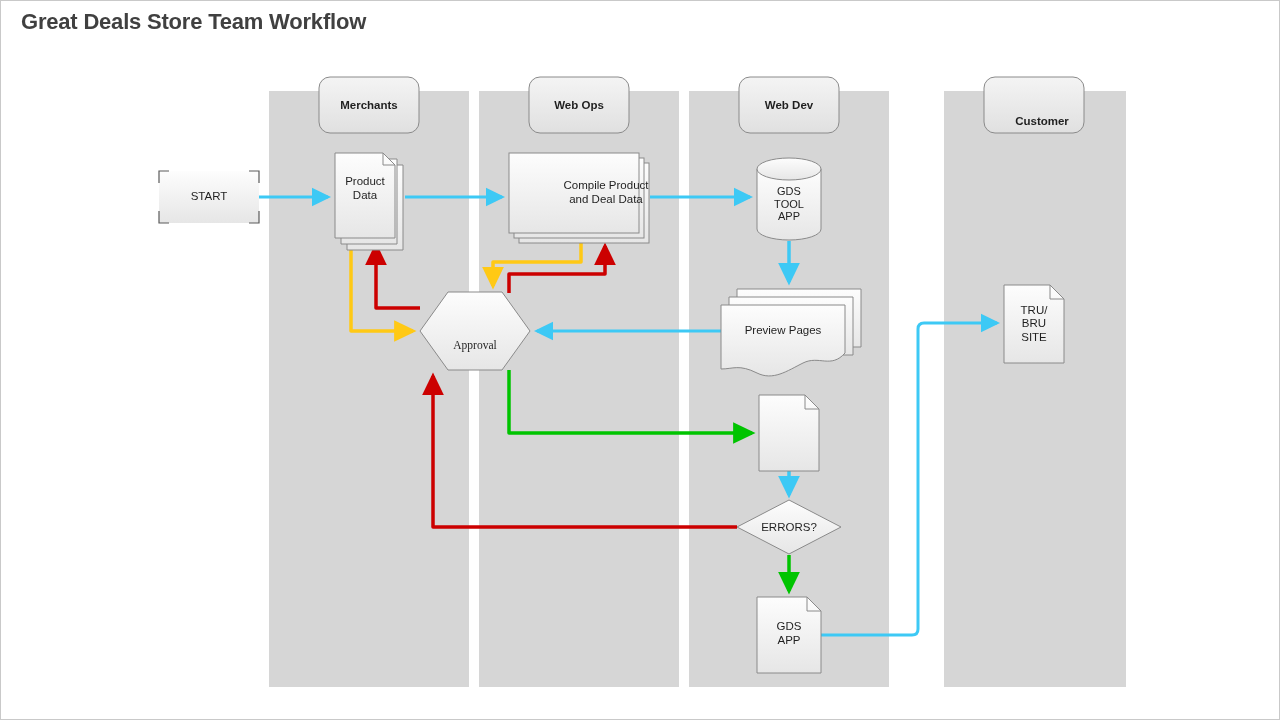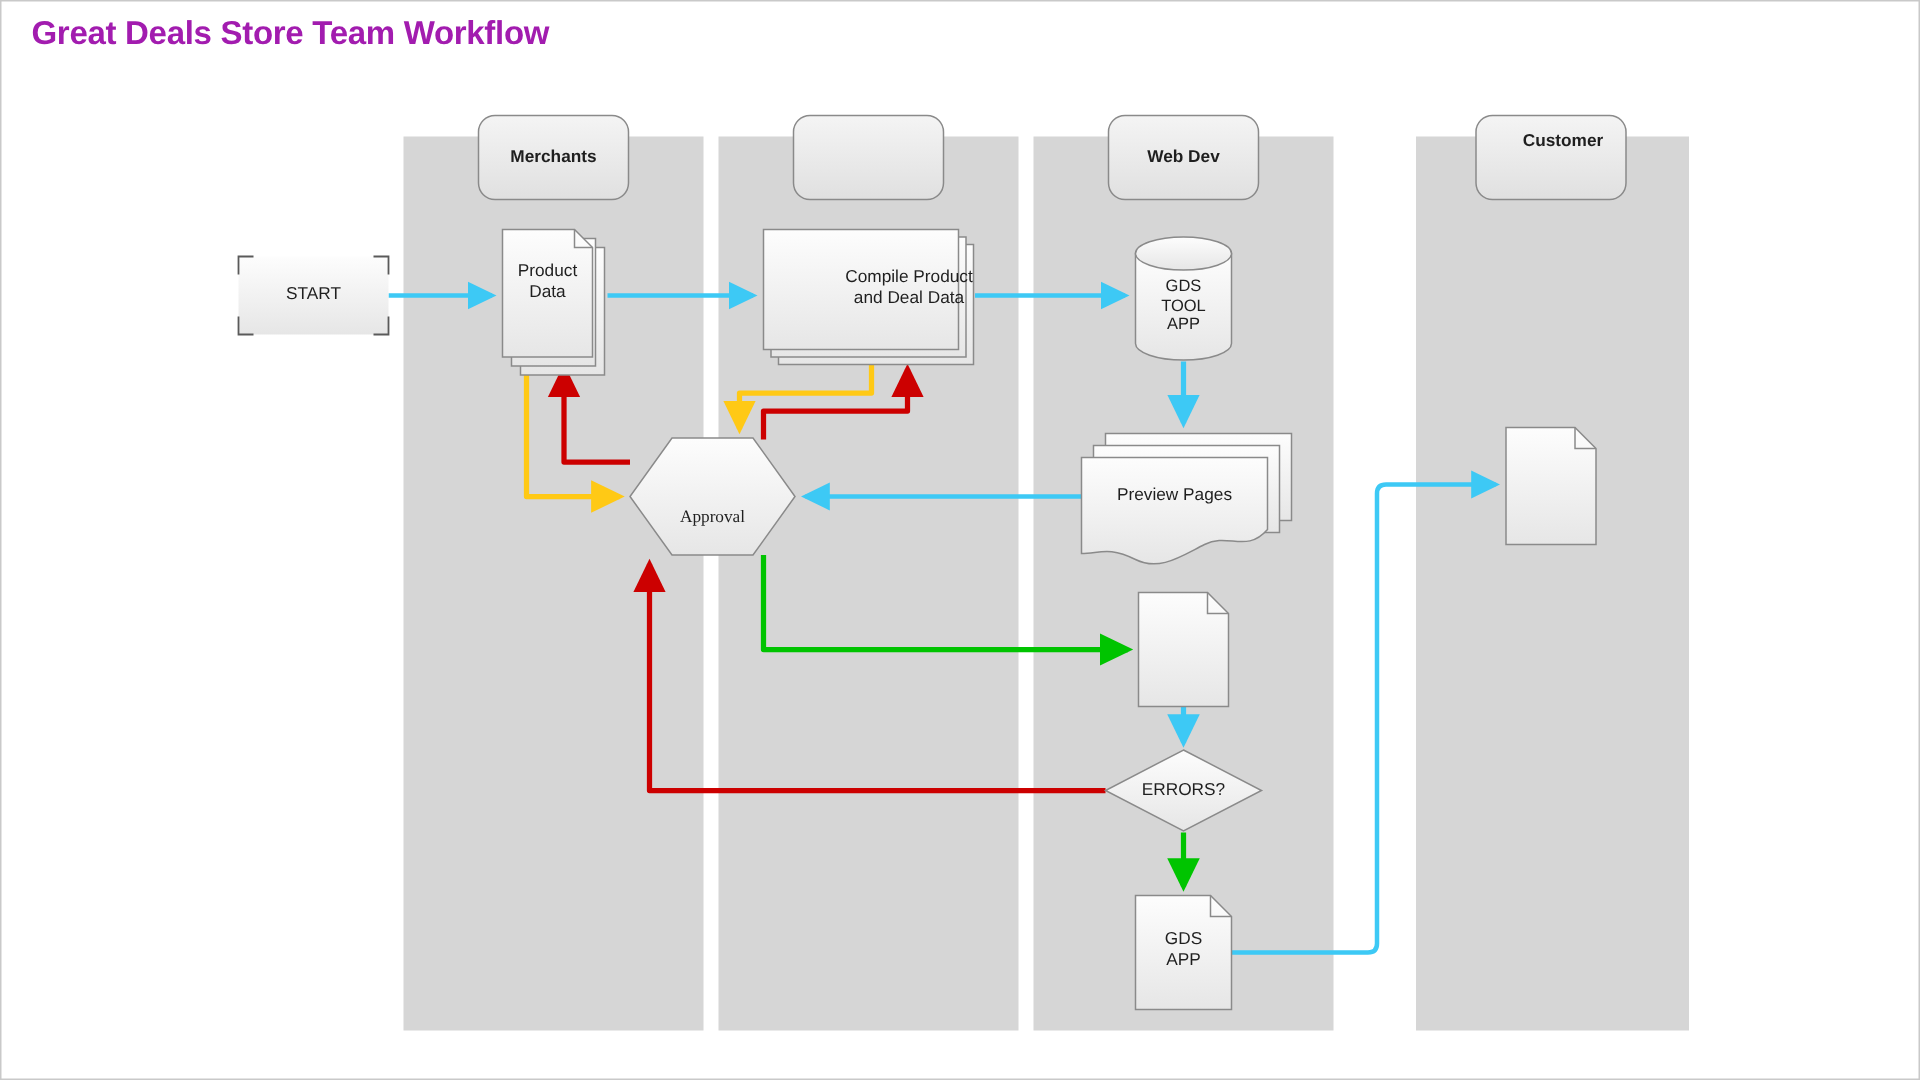--- a/index.html
+++ b/index.html
@@ -2,21 +2,21 @@
 <html><head>
 <meta charset="utf-8">
 <title>Great Deals Store Team Workflow</title>
 <style>
   html,body{margin:0;padding:0;background:#ffffff;}
   body{width:1280px;height:720px;overflow:hidden;
        font-family:"Liberation Sans","DejaVu Sans",sans-serif;}
   #page{position:relative;width:1280px;height:720px;background:#fff;
         border:1px solid #c9c9c9;box-sizing:border-box;}
   #title{position:absolute;left:20px;top:8px;font-size:22px;font-weight:bold;
-         color:#a21caf;letter-spacing:-0.2px;white-space:nowrap;}
+         color:#404040;letter-spacing:-0.2px;white-space:nowrap;}
   #canvas{position:absolute;left:0;top:0;width:1280px;height:720px;}
   .lane-label{position:absolute;display:flex;align-items:center;justify-content:center;
               font-size:11.5px;font-weight:bold;color:#1f1f1f;box-sizing:border-box;}
   .node-label{position:absolute;display:flex;align-items:center;justify-content:center;
               text-align:center;font-size:11.5px;color:#1f1f1f;line-height:1.18;
               box-sizing:border-box;pointer-events:none;}
   .node-label.sm{font-size:11px;}
 </style>
 </head>
 <body>
@@ -148,25 +148,27 @@
       <g>
         <rect x="318" y="76" width="100" height="56" rx="11" ry="11" fill="url(#gTab)" stroke="#8a8a8a" stroke-width="1"></rect>
         <rect x="528" y="76" width="100" height="56" rx="11" ry="11" fill="url(#gTab)" stroke="#8a8a8a" stroke-width="1"></rect>
         <rect x="738" y="76" width="100" height="56" rx="11" ry="11" fill="url(#gTab)" stroke="#8a8a8a" stroke-width="1"></rect>
         <rect x="983" y="76" width="100" height="56" rx="11" ry="11" fill="url(#gTab)" stroke="#8a8a8a" stroke-width="1"></rect>
       </g>
     </g>
   </svg>
 
   <div class="lane-label" style="left:318px;top:76px;width:100px;height:56px;">Merchants</div>
+  <div class="lane-label" style="left:528px;top:76px;width:100px;height:56px;">Web Ops</div>
   <div class="lane-label" style="left:738px;top:76px;width:100px;height:56px;">Web Dev</div>
-  <div class="lane-label" style="left:983px;top:65px;width:116px;height:56px;">Customer</div>
+  <div class="lane-label" style="left:983px;top:92px;width:116px;height:56px;">Customer</div>
 
   <div class="node-label" style="left:158px;top:170px;width:100px;height:52px;">START</div>
   <div class="node-label" style="left:334px;top:152px;width:60px;height:72px;">Product<br>Data</div>
   <div class="node-label" style="left:540px;top:152px;width:130px;height:80px;">Compile Product<br>and Deal Data</div>
   <div class="node-label" style="left:419px;top:296px;width:110px;height:98px;font-family:Liberation Serif, serif;">Approval</div>
   <div class="node-label sm" style="left:756px;top:168px;width:64px;height:70px;">GDS<br>TOOL<br>APP</div>
   <div class="node-label" style="left:720px;top:304px;width:124px;height:52px;">Preview Pages</div>
   <div class="node-label" style="left:736px;top:500px;width:104px;height:53px;">ERRORS?</div>
   <div class="node-label" style="left:756px;top:600px;width:64px;height:66px;">GDS<br>APP</div>
+  <div class="node-label" style="left:1003px;top:288px;width:60px;height:70px;">TRU/<br>BRU<br>SITE</div>
 
 </div>
 
 </body></html>

